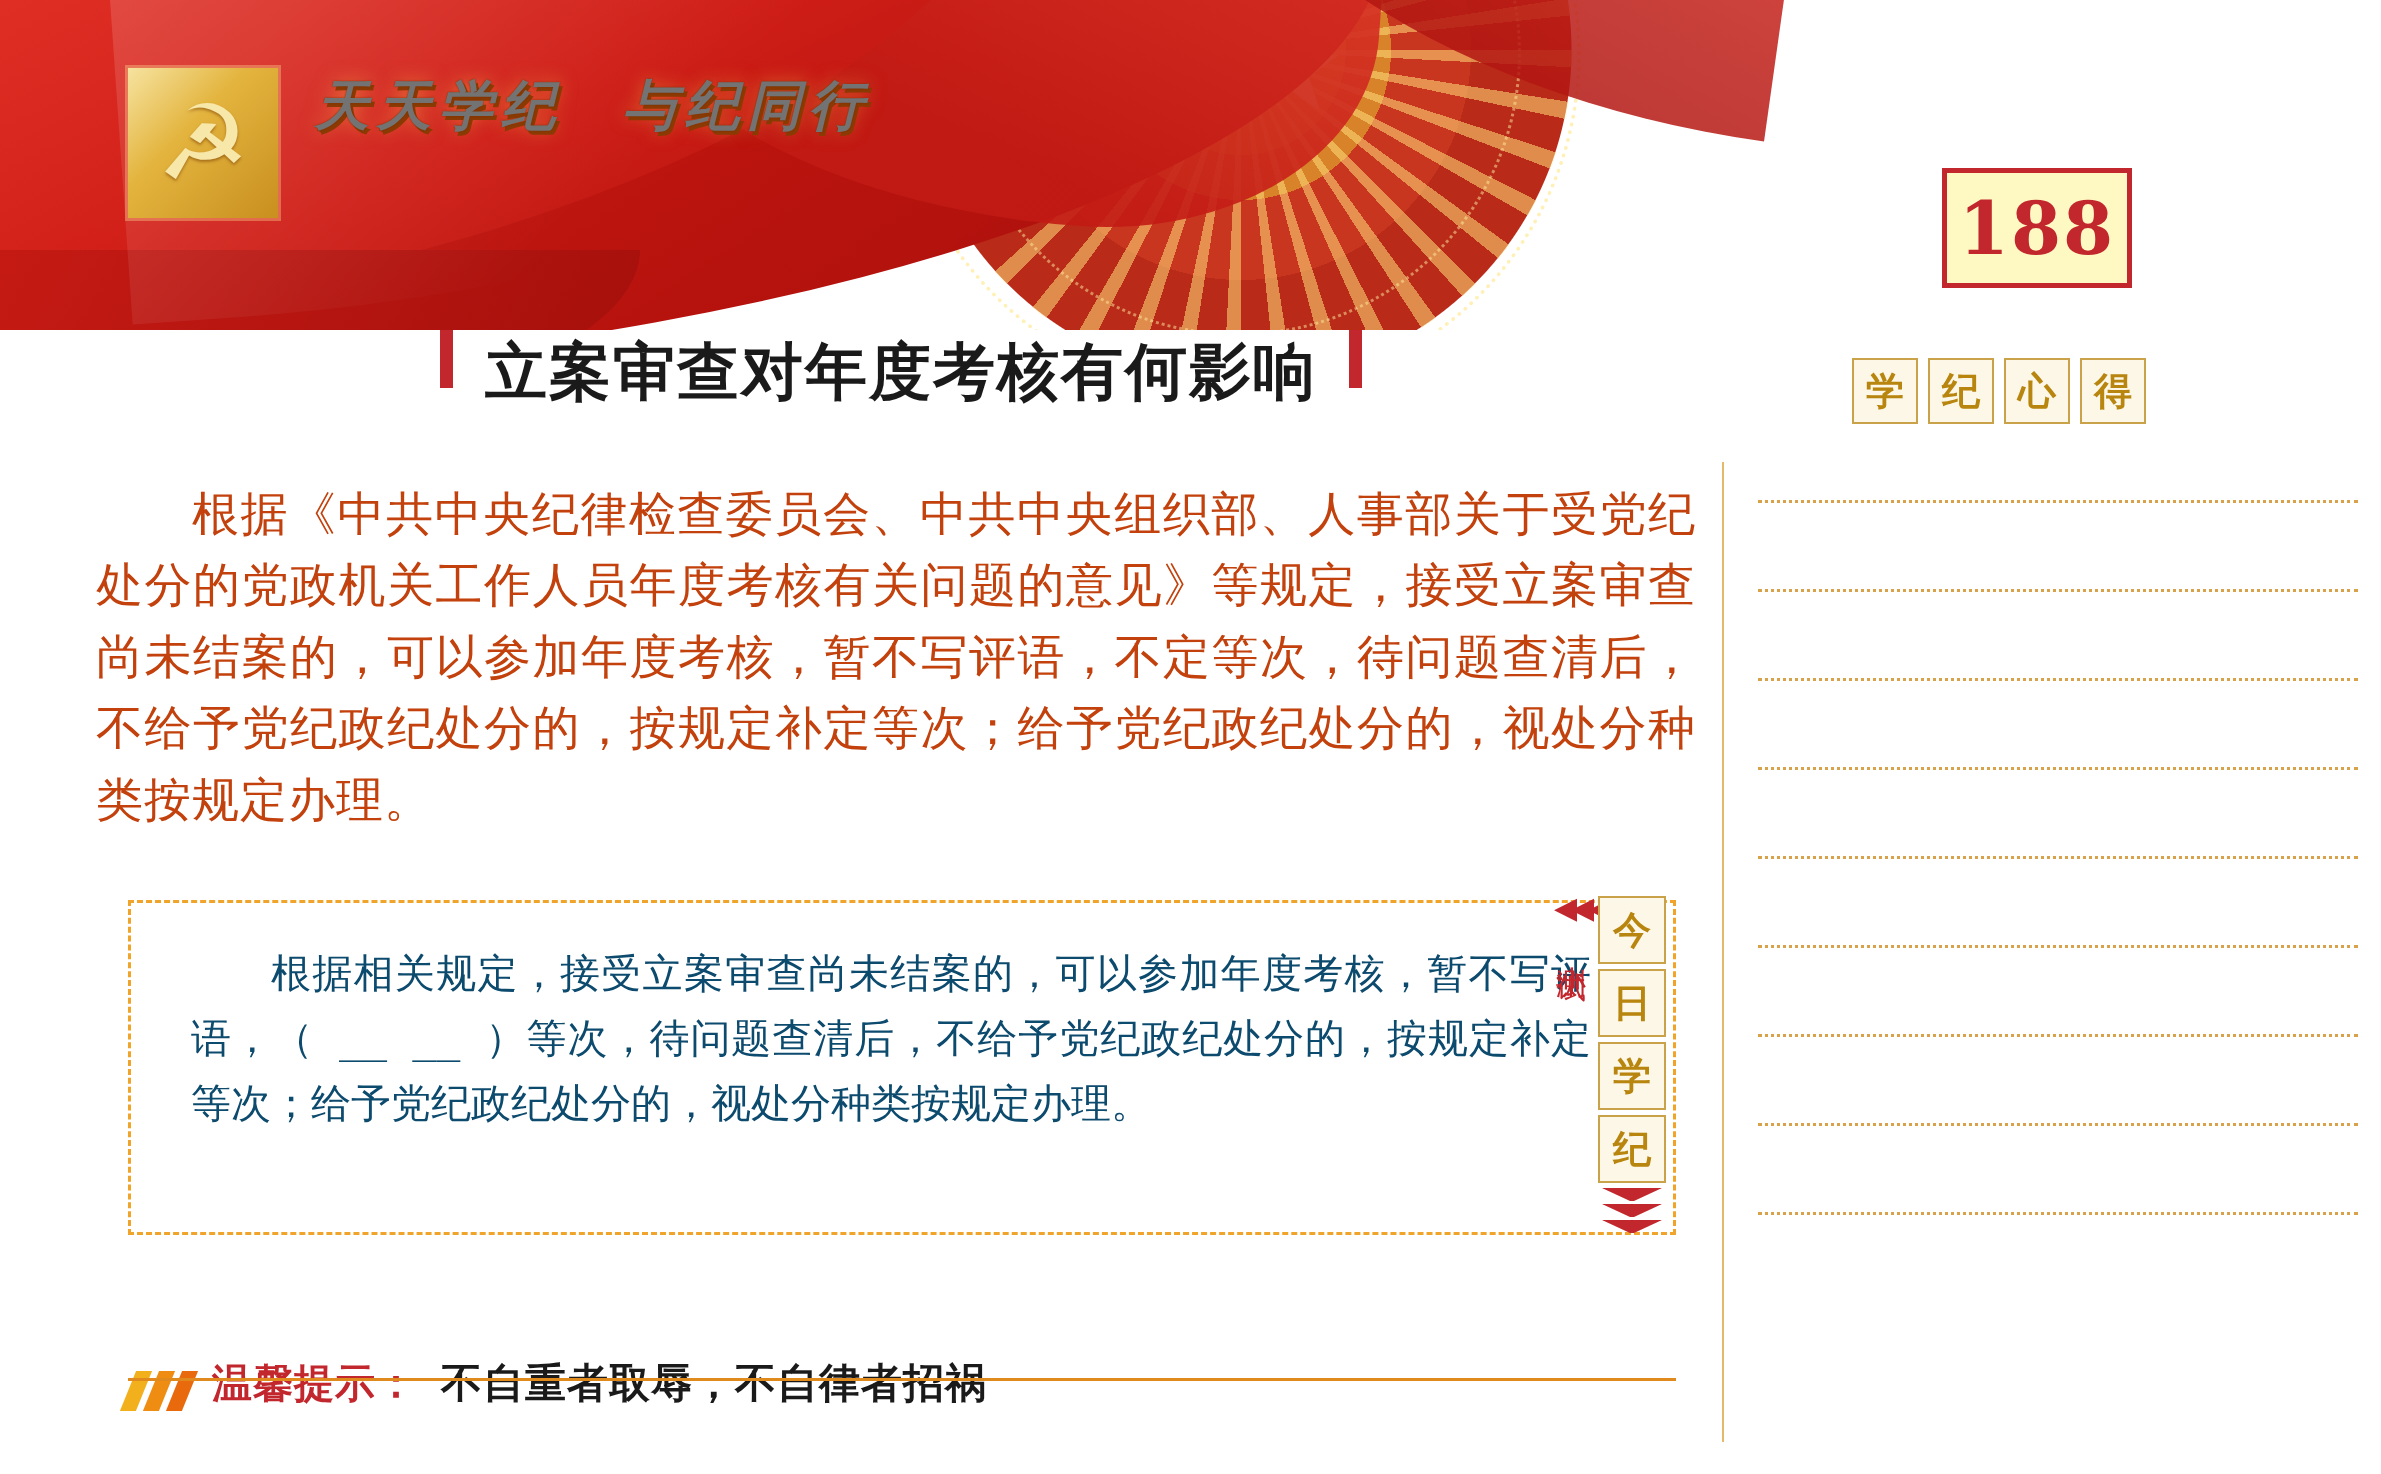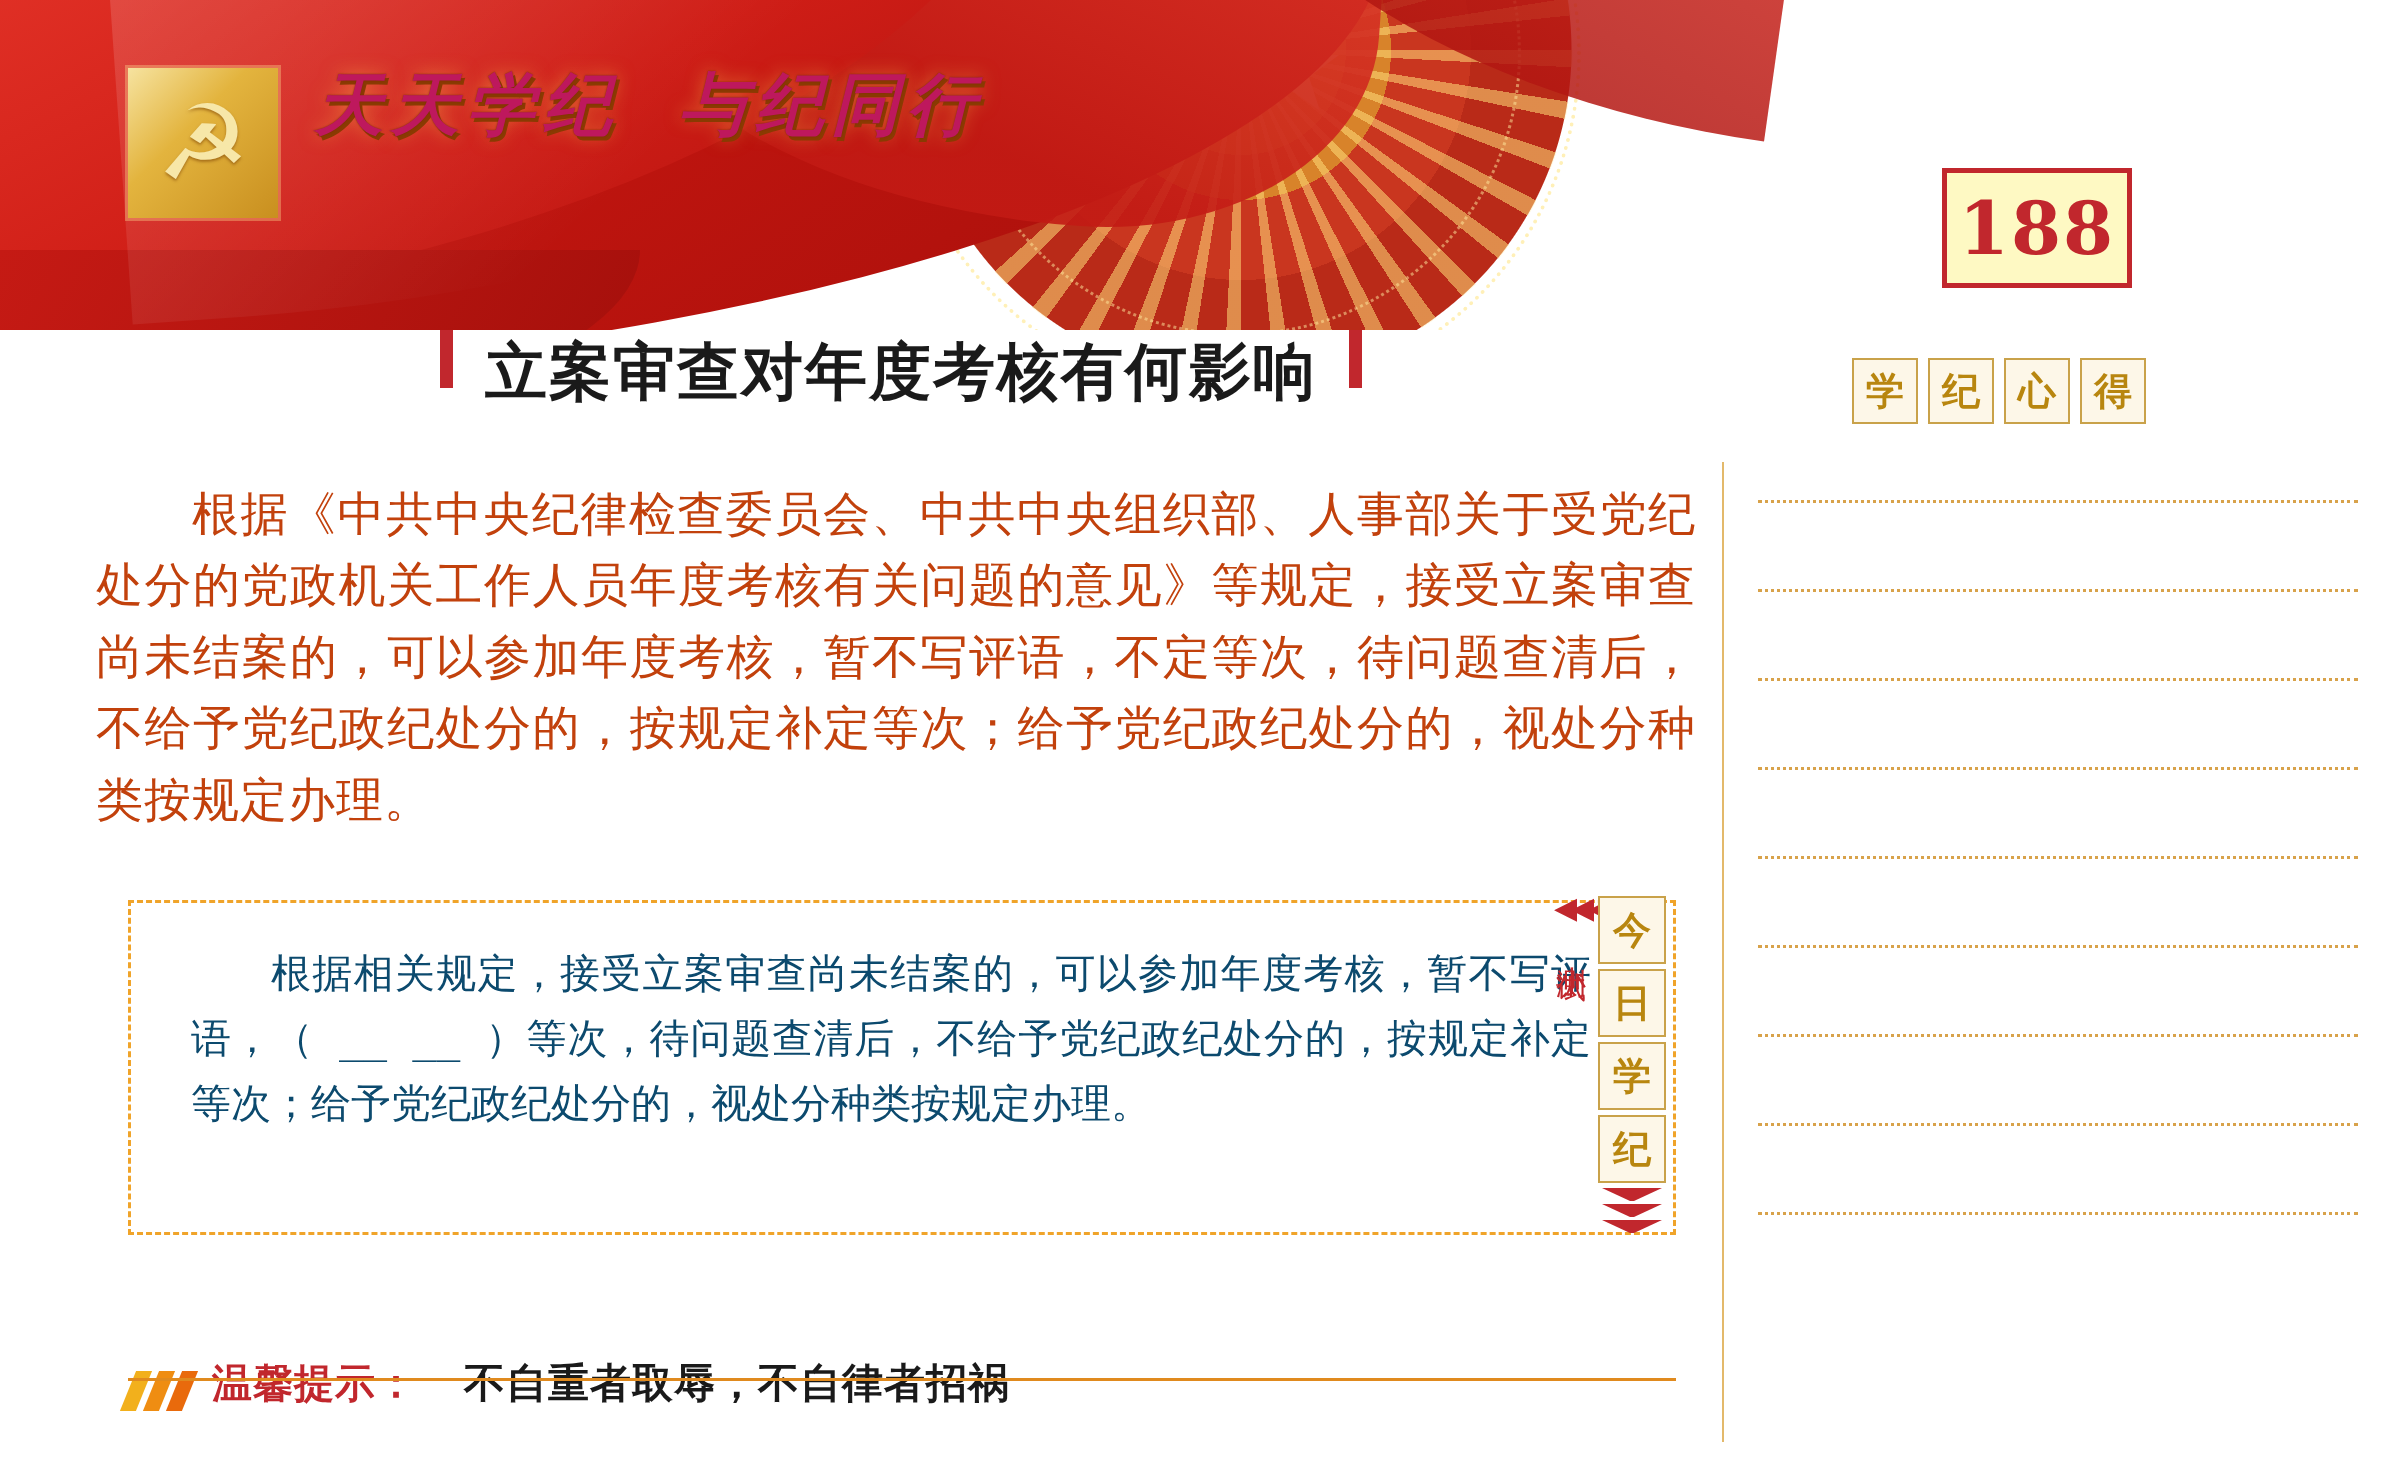--- a/index.html
+++ b/index.html
@@ -162,26 +162,26 @@
     font-size: 104px;
     line-height: 1;
     color: #f7e7a8;
     text-shadow: 0 2px 3px rgba(120,60,0,0.55);
     font-family: "DejaVu Sans", sans-serif;
   }
 
   .banner-title {
     position: absolute;
     left: 315px;
-    top: 60px;
-    font-family: "DejaVu Serif", serif;
-    font-weight: bold;
-    font-size: 68px;
+    top: 70px;
+    font-family: "DejaVu Serif", serif;
+    font-weight: bold;
+    font-size: 54px;
     letter-spacing: 8px;
-    color: #be185d;
+    color: #737373;
     text-shadow: 0 0 2px #7a3000, 3px 4px 0 #8a3a02, 0 0 18px rgba(255,200,80,0.5);
     font-style: italic;
     white-space: nowrap;
   }
   .banner-title .gap { display: inline-block; width: 60px; }
 
   
   .num-box {
     position: absolute;
     left: 1942px;
@@ -401,21 +401,21 @@
     font-size: 40px;
     color: #c1272d;
     letter-spacing: 1px;
     white-space: nowrap;
   }
   .tip-text {
     font-family: "DejaVu Serif", serif;
     font-weight: bold;
     font-size: 41px;
     color: #1a1a1a;
-    margin-left: 47px;
+    margin-left: 24px;
     letter-spacing: 1px;
     white-space: nowrap;
   }
   .tip-underline {
     position: absolute;
     left: 128px;
     top: 1378px;
     width: 1548px;
     height: 0;
     border-top: 3px solid #e08a1e;

